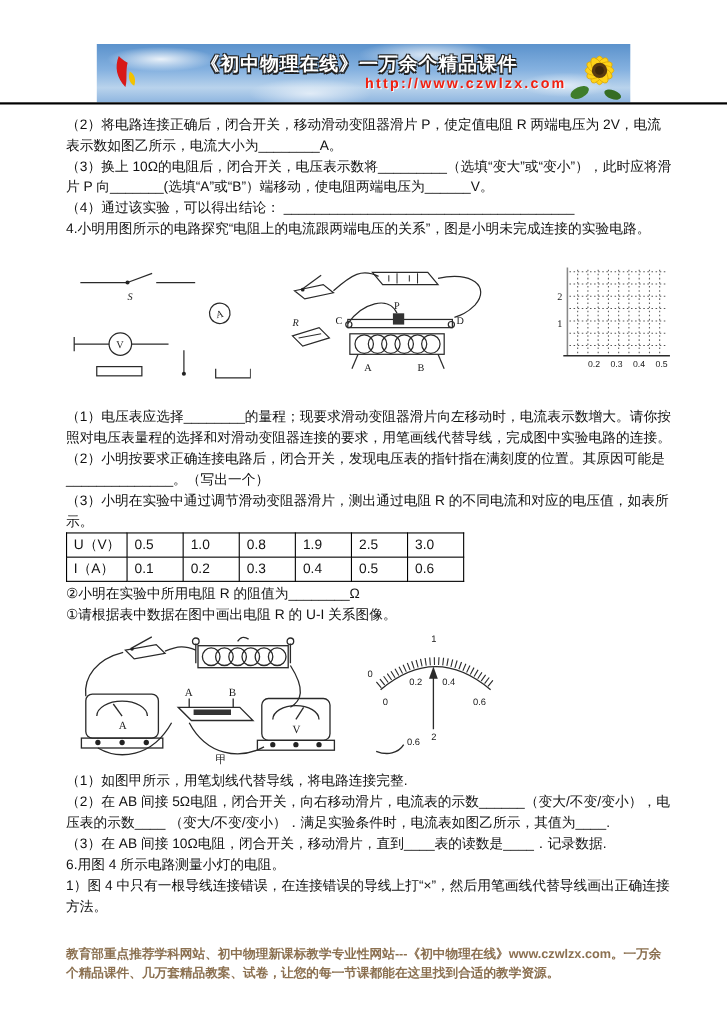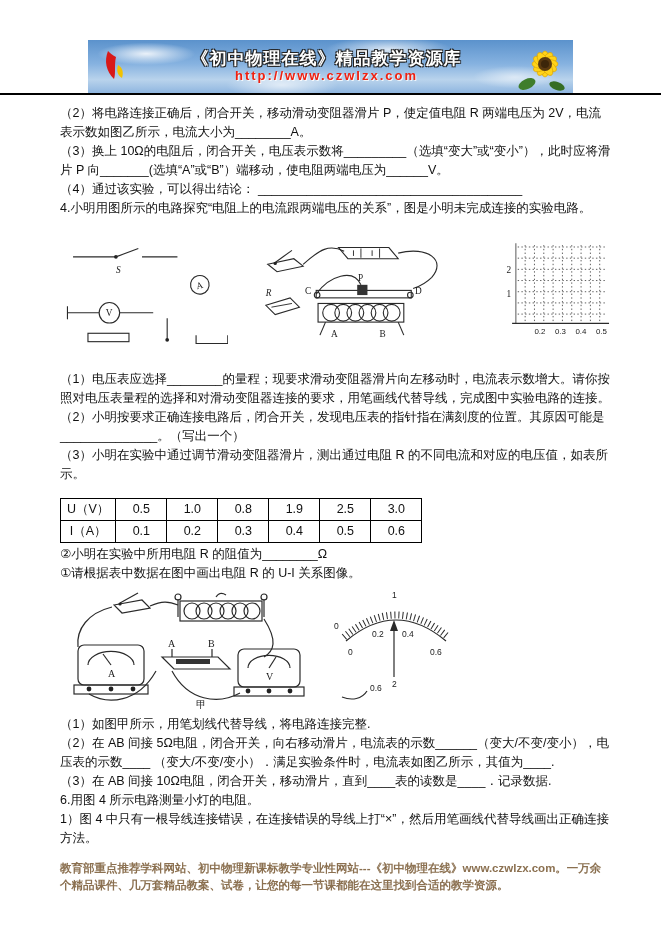--- a/index.html
+++ b/index.html
@@ -11,53 +11,53 @@
       radial-gradient(ellipse 70px 16px at 12% 26%, rgba(255,255,255,.85), transparent 70%),
       radial-gradient(ellipse 90px 18px at 62% 18%, rgba(255,255,255,.75), transparent 70%),
       radial-gradient(ellipse 80px 20px at 40% 85%, rgba(255,255,255,.65), transparent 70%),
       radial-gradient(ellipse 60px 16px at 88% 70%, rgba(255,255,255,.55), transparent 70%),
       linear-gradient(180deg,#5b92cc 0%,#86b2e0 45%,#b9d3ec 75%,#8fb6e0 100%);
     display:flex;align-items:center;justify-content:space-between;padding:0 6px;box-sizing:border-box;}
   .banner-mid{flex:1;text-align:center;line-height:1.1;}
   .banner-title{color:#fff;font-weight:bold;font-size:17px;letter-spacing:1px;
     text-shadow:1px 1px 0 #222,-1px 1px 0 #222,1px -1px 0 #222,-1px -1px 0 #222;}
   .banner-url{color:#f02010;font-size:13px;font-weight:bold;letter-spacing:2px;
-    text-shadow:1px 1px 0 rgba(255,255,255,.8);}
+    text-shadow:1px 1px 0 rgba(255,255,255,.8);text-align:right;}
   .top-rule{position:absolute;left:0;top:93px;width:661px;height:2px;background:#000;}
   
   .content{position:absolute;left:60px;top:104px;width:552px;font-size:12.5px;line-height:19px;}
   .content p{margin:0;}
   .fig-row{display:flex;align-items:flex-start;}
   .fig1{margin:14px 0 10px 0;gap:36px;}
   .fig2{margin:6px 0 4px 8px;gap:26px;}
   svg{display:block;}
   .sk{stroke:#2a2a2a;fill:none;stroke-width:1.2;}
   .skt{stroke:#2a2a2a;stroke-width:1;}
   .flbl{font-size:10px;fill:#1a1a1a;font-family:"Liberation Serif","DejaVu Serif",serif;}
   .ftiny{font-size:8.5px;fill:#1a1a1a;}
   
-  table.dtable{border-collapse:collapse;margin:14px 0 2px 0;text-align:center;}
+  table.dtable{border-collapse:collapse;margin:0 0 2px 0;}
   table.dtable td{border:1px solid #000;font-size:12.5px;padding:1px 6px;height:17px;min-width:38px;}
   table.dtable td.lbl{min-width:42px;}
   
   .footer{position:absolute;left:60px;top:860px;width:548px;font-size:11.5px;line-height:17px;
     color:#8b7050;font-weight:bold;}
 </style>
 </head>
 <body>
 
 <div class="page">
 
   <div class="banner">
     <svg width="44" height="44" viewBox="0 0 44 44">
       <path d="M14 6 C 10 16, 12 26, 20 34 C 22 28, 20 20, 22 12 C 18 10, 16 8, 14 6 Z" fill="#d81818"></path>
       <path d="M24 20 C 28 22, 30 27, 28 33 C 24 31, 22 26, 24 20 Z" fill="#f2c200"></path>
     </svg>
     <div class="banner-mid">
-      <div class="banner-title">《初中物理在线》精品教学资源库</div>
+      <div class="banner-title">《初中物理在线》一万余个精品课件</div>
       <div class="banner-url">http://www.czwlzx.com</div>
     </div>
     <svg width="52" height="50" viewBox="0 0 52 50">
       <g transform="translate(30,22)">
         <g fill="#ffd319" stroke="#d8a000" stroke-width="0.6">
           <ellipse rx="5" ry="13" transform="rotate(0)"></ellipse>
           <ellipse rx="5" ry="13" transform="rotate(30)"></ellipse>
           <ellipse rx="5" ry="13" transform="rotate(60)"></ellipse>
           <ellipse rx="5" ry="13" transform="rotate(90)"></ellipse>
           <ellipse rx="5" ry="13" transform="rotate(120)"></ellipse>

